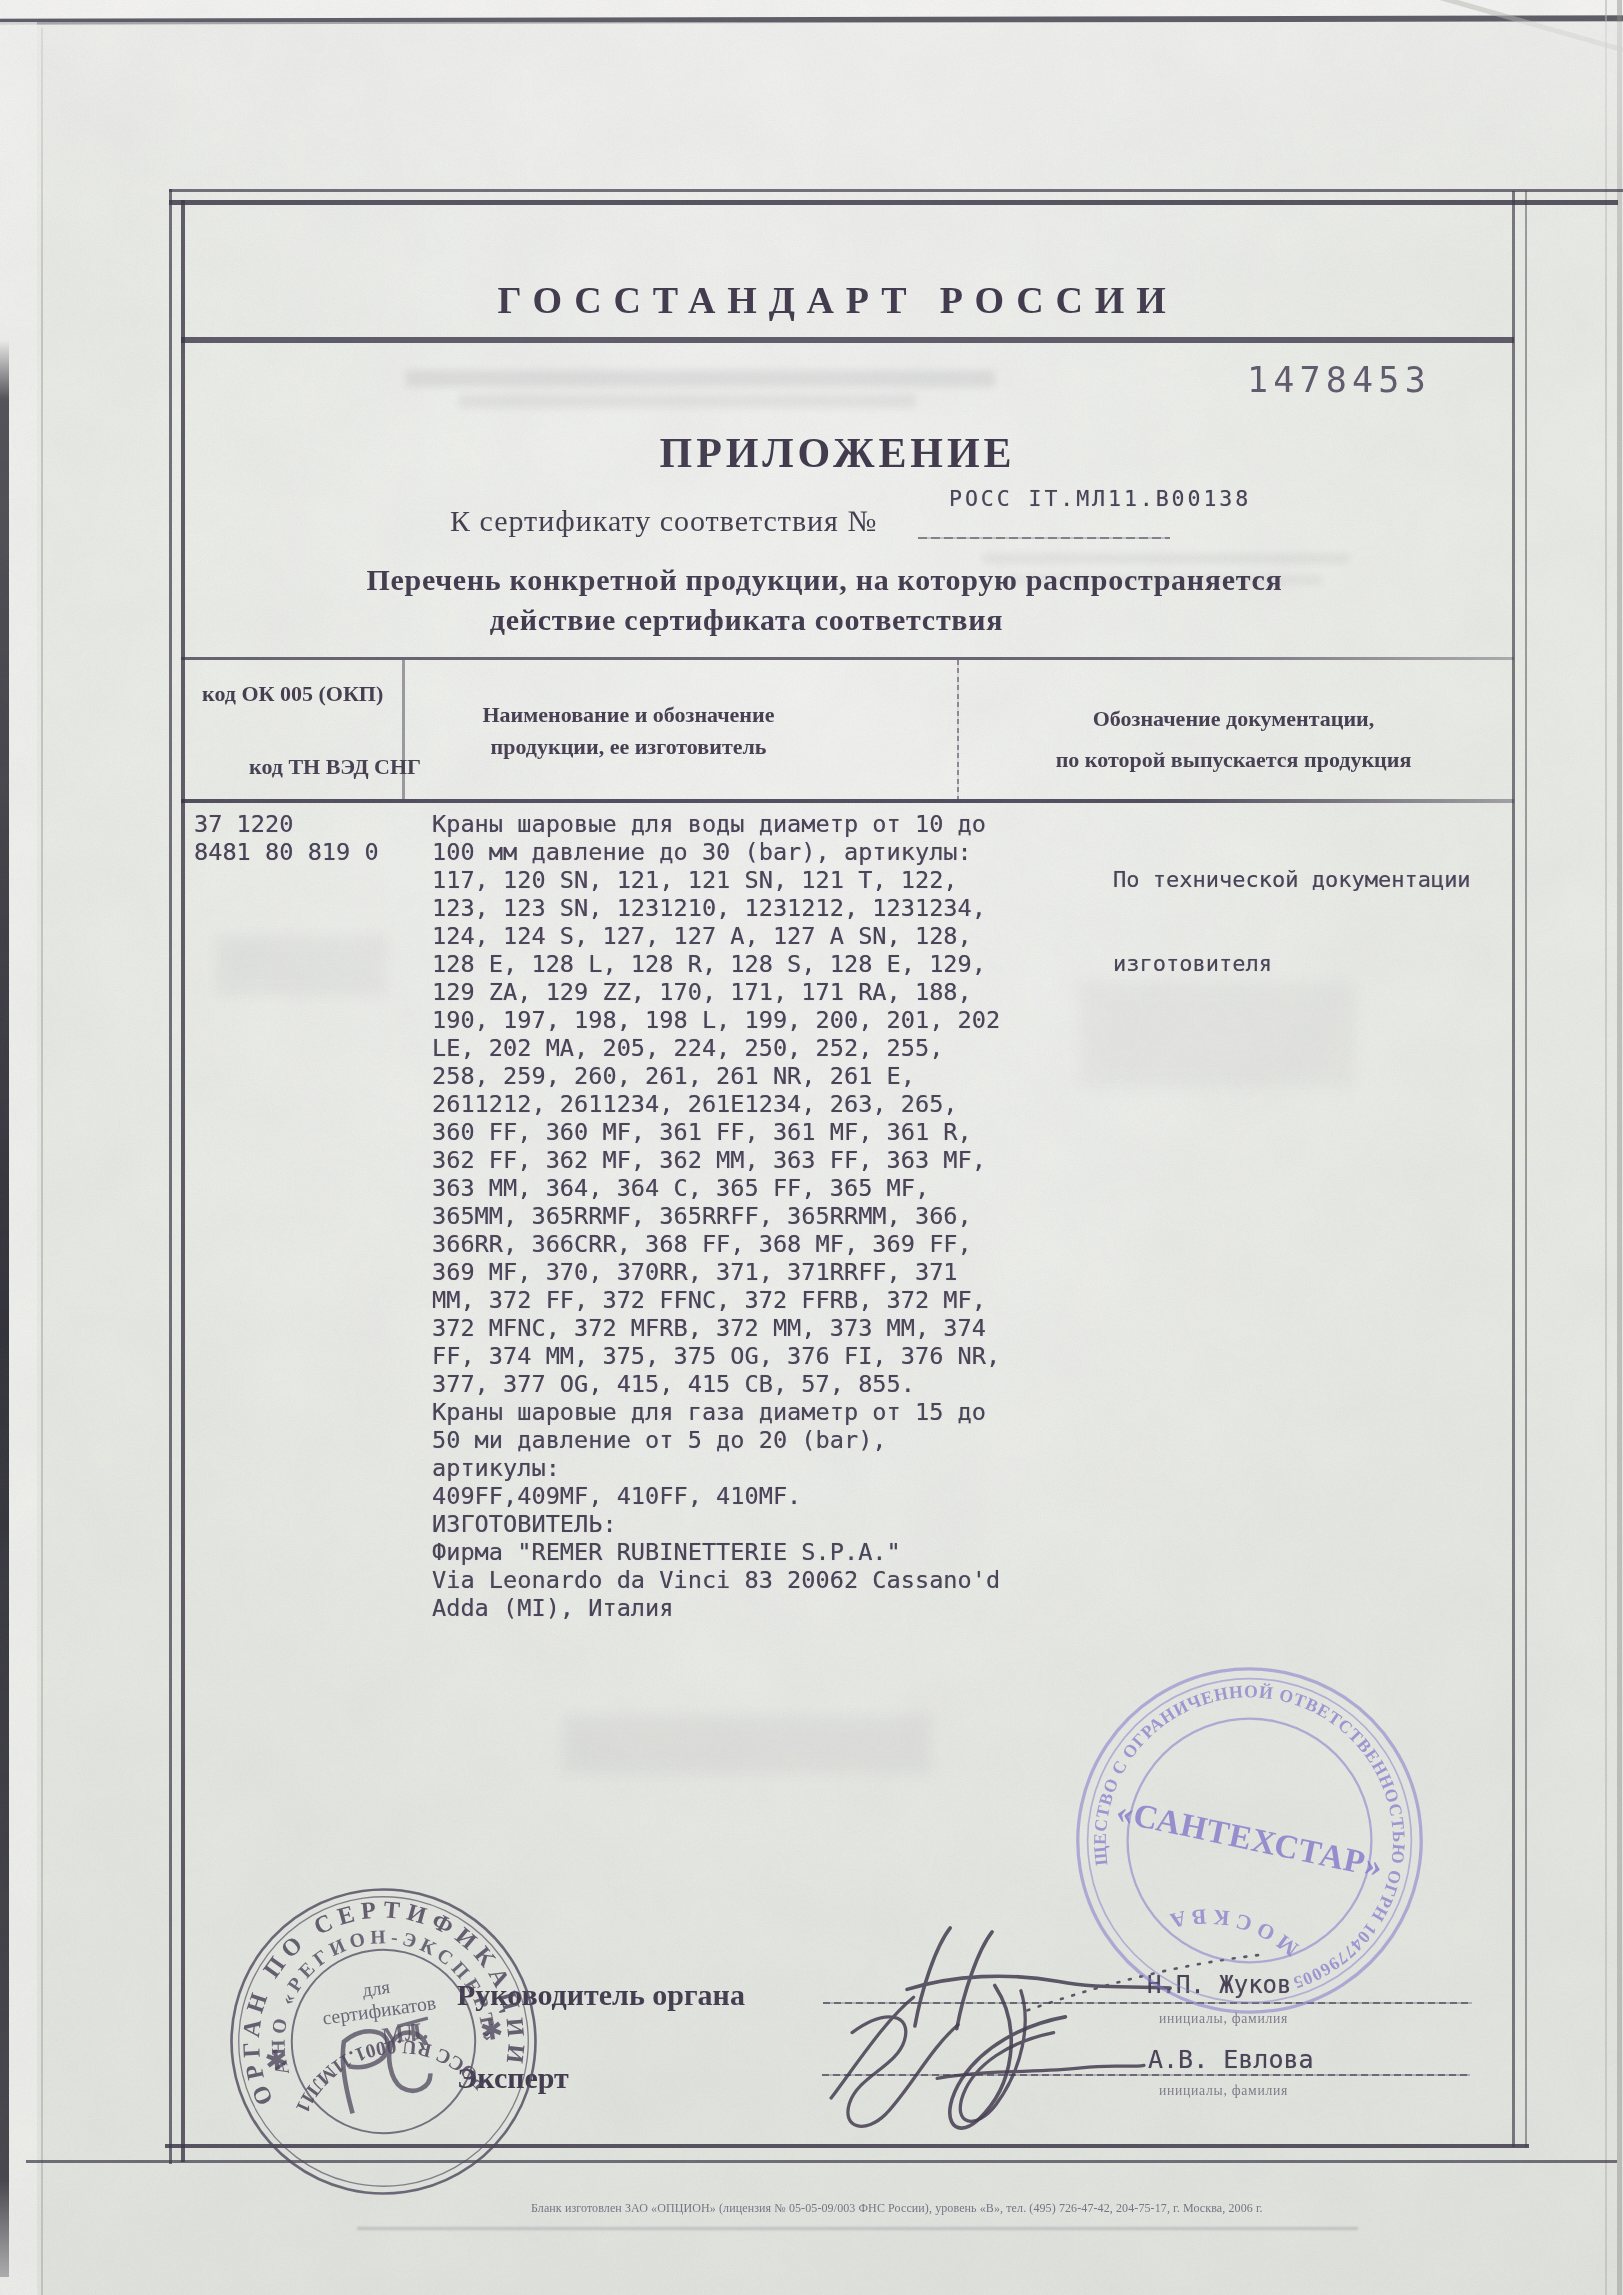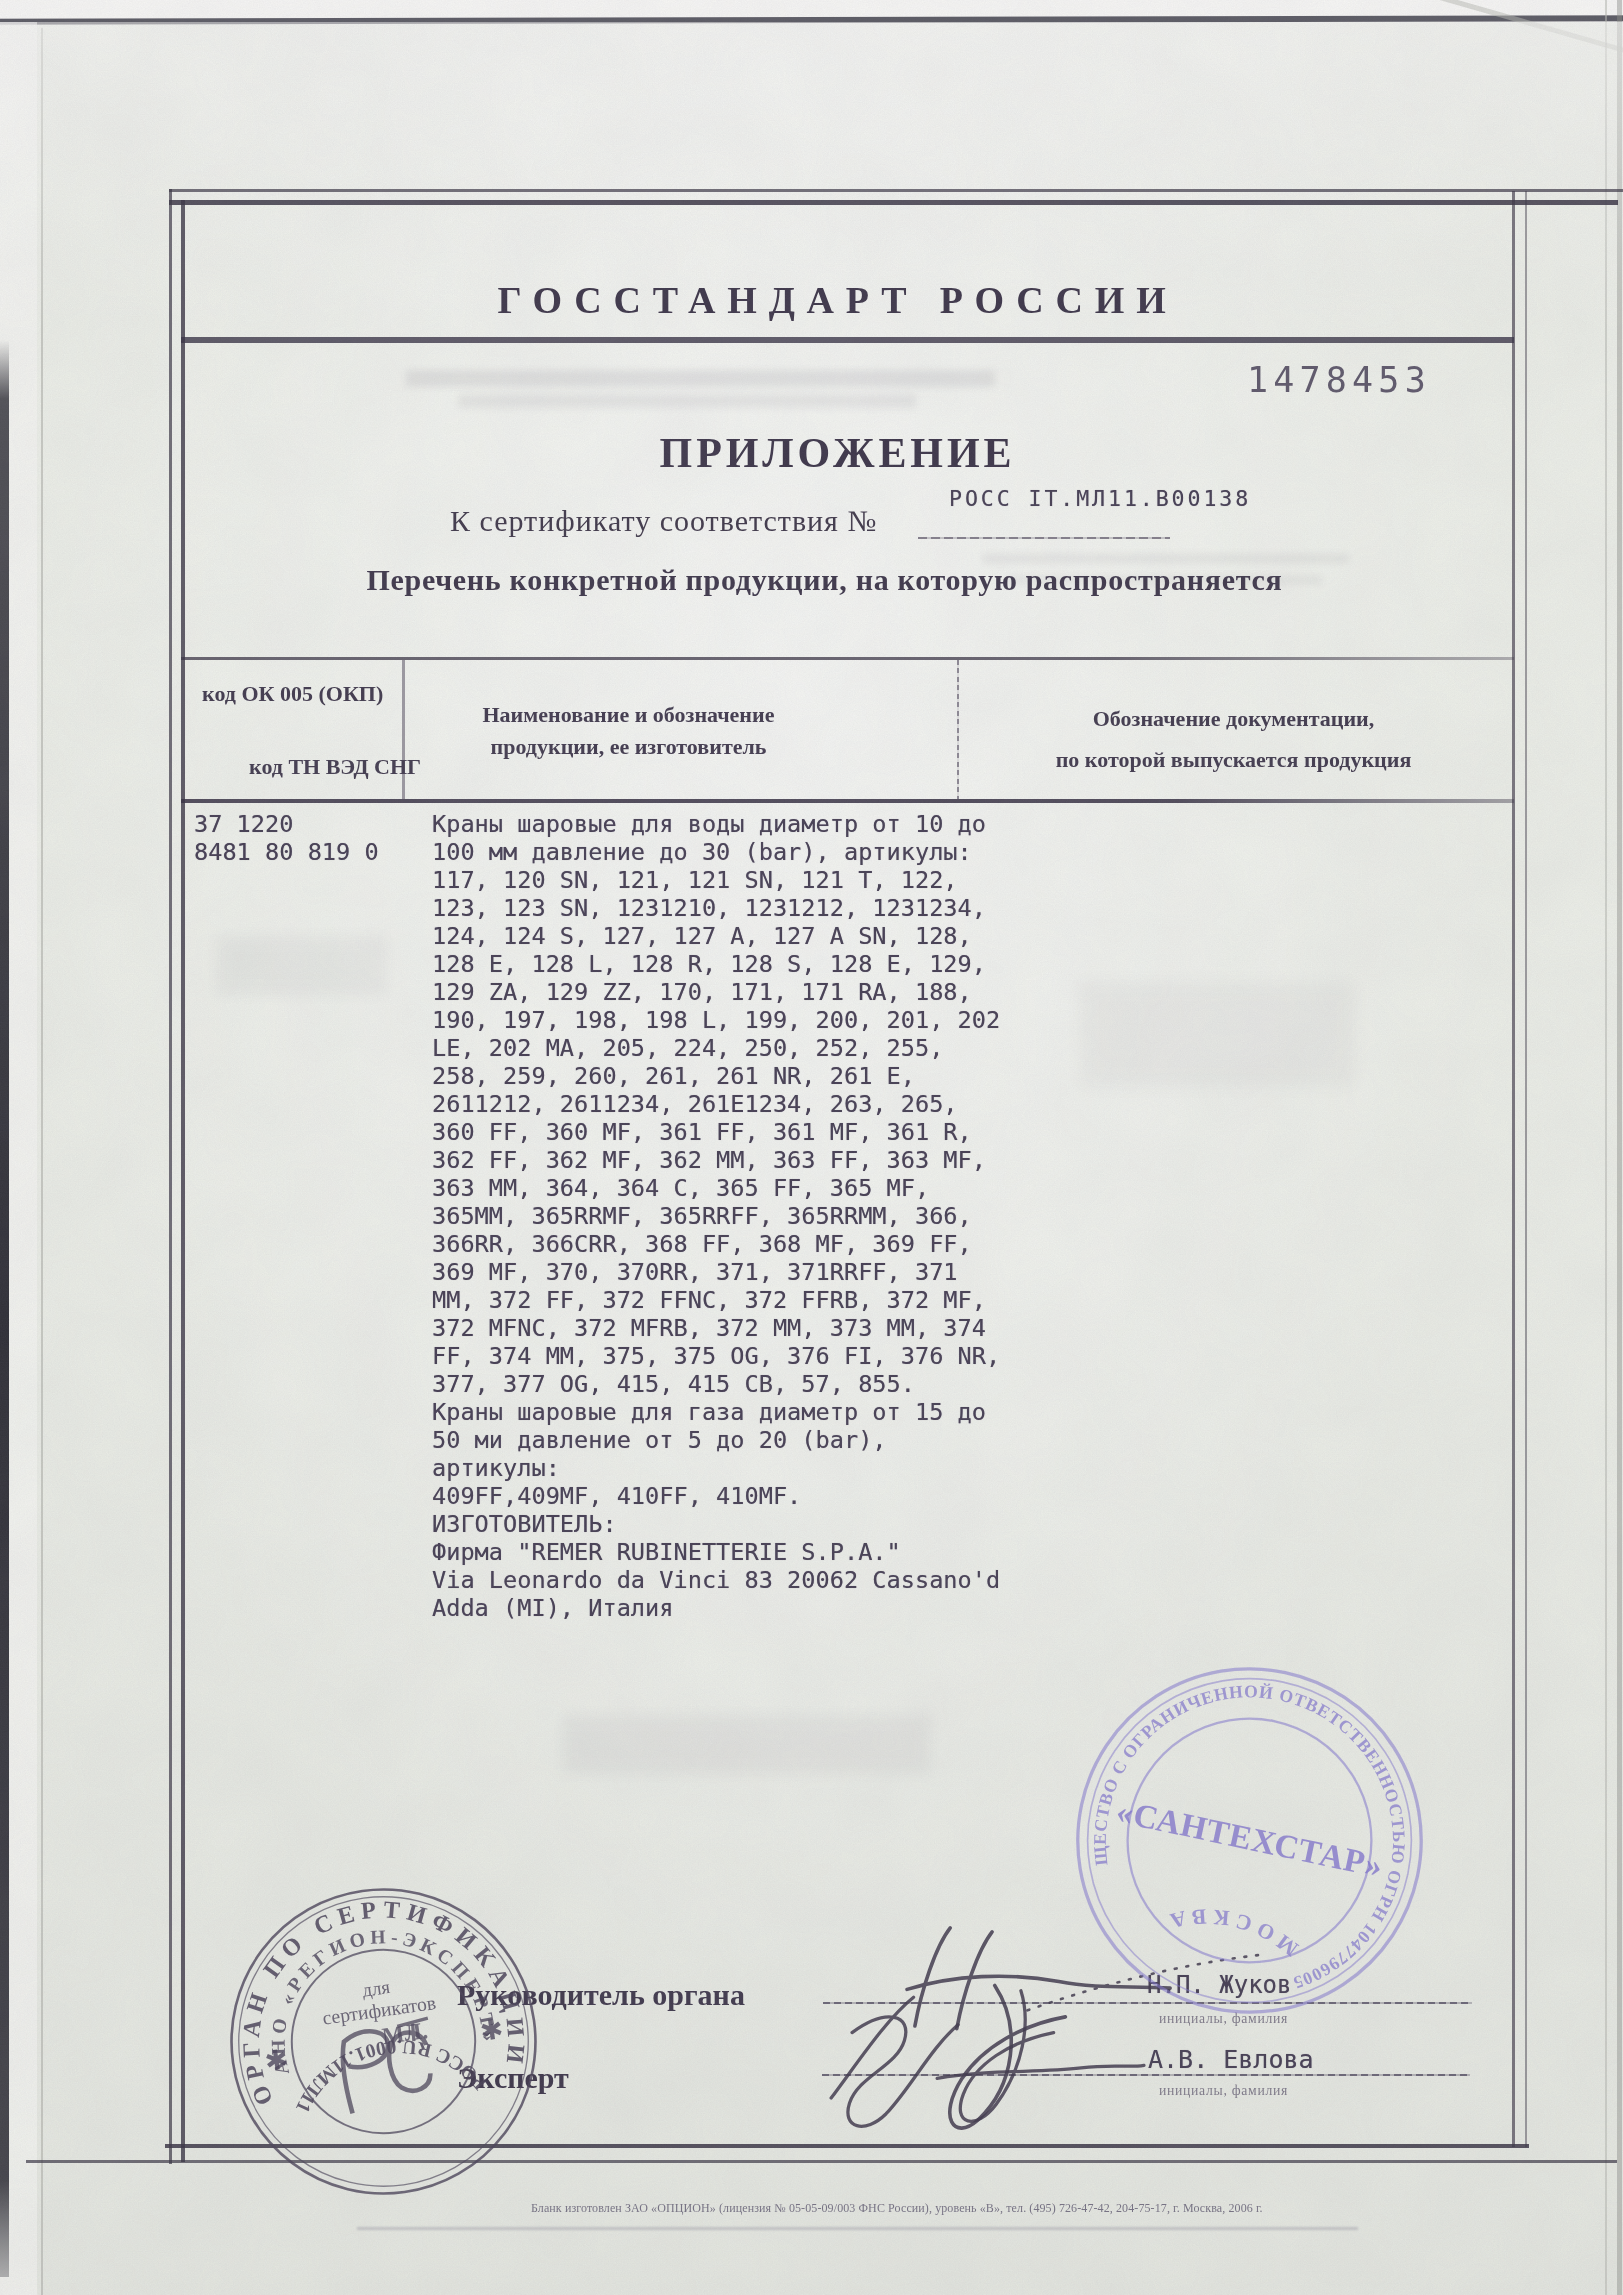--- a/index.html
+++ b/index.html
@@ -117,38 +117,43 @@
   <div class="abs frame f-bottom-2"></div>
   <div class="abs rule-thick"></div>
 
   <div class="abs h-sys2 center serif">ГОССТАНДАРТ РОССИИ</div>
   <div class="abs serial mono">1478453</div>
   <div class="abs title center serif">ПРИЛОЖЕНИЕ</div>
   <div class="abs cert-code mono typed">РОСС IT.МЛ11.В00138</div>
   <div class="abs subtitle serif ink">К сертификату соответствия №</div>
   <div class="abs sub-line"></div>
   <div class="abs desc1 center serif">Перечень конкретной продукции, на которую распространяется</div>
+  <div class="abs desc2 center serif">действие сертификата соответствия</div>
 
   <div class="abs t-rule-top"></div>
   <div class="abs t-rule-mid"></div>
   <div class="abs t-div-1"></div>
   <div class="abs t-div-2"></div>
 
   <div class="abs th c1a serif">код ОК 005 (ОКП)</div>
   <div class="abs th c1b serif">код ТН ВЭД СНГ</div>
   <div class="abs th c2a center serif">Наименование и обозначение</div>
   <div class="abs th c2b center serif">продукции, ее изготовитель</div>
   <div class="abs th c3a center serif">Обозначение документации,</div>
   <div class="abs th c3b center serif">по которой выпускается продукция</div>
 
   <div class="abs okp mono typed">37 1220</div>
   <div class="abs tnved mono typed">8481 80 819 0</div>
 
   <div class="abs plines mono typed"><div>Краны шаровые для воды диаметр от 10 до</div><div>100 мм давление до 30 (bar), артикулы:</div><div>117, 120 SN, 121, 121 SN, 121 T, 122,</div><div>123, 123 SN, 1231210, 1231212, 1231234,</div><div>124, 124 S, 127, 127 A, 127 A SN, 128,</div><div>128 E, 128 L, 128 R, 128 S, 128 E, 129,</div><div>129 ZA, 129 ZZ, 170, 171, 171 RA, 188,</div><div>190, 197, 198, 198 L, 199, 200, 201, 202</div><div>LE, 202 MA, 205, 224, 250, 252, 255,</div><div>258, 259, 260, 261, 261 NR, 261 E,</div><div>2611212, 2611234, 261E1234, 263, 265,</div><div>360 FF, 360 MF, 361 FF, 361 MF, 361 R,</div><div>362 FF, 362 MF, 362 MM, 363 FF, 363 MF,</div><div>363 MM, 364, 364 C, 365 FF, 365 MF,</div><div>365MM, 365RRMF, 365RRFF, 365RRMM, 366,</div><div>366RR, 366CRR, 368 FF, 368 MF, 369 FF,</div><div>369 MF, 370, 370RR, 371, 371RRFF, 371</div><div>MM, 372 FF, 372 FFNC, 372 FFRB, 372 MF,</div><div>372 MFNC, 372 MFRB, 372 MM, 373 MM, 374</div><div>FF, 374 MM, 375, 375 OG, 376 FI, 376 NR,</div><div>377, 377 OG, 415, 415 CB, 57, 855.</div><div>Краны шаровые для газа диаметр от 15 до</div><div>50 ми давление от 5 до 20 (bar),</div><div>артикулы:</div><div>409FF,409MF, 410FF, 410MF.</div><div>ИЗГОТОВИТЕЛЬ:</div><div>Фирма "REMER RUBINETTERIE S.P.A."</div><div>Via Leonardo da Vinci 83 20062 Cassano'd</div><div>Adda (MI), Италия</div></div>
 
+  <div class="abs doccol mono typed">
+    <div>По технической документации</div>
+    <div>изготовителя</div>
+  </div>
 
   <div class="abs sig-label lab1 serif">Руководитель органа</div>
   <div class="abs sig-line sl1"></div>
   <div class="abs name1 mono typed">Н.П. Жуков</div>
   <div class="abs cap cap1 serif">инициалы, фамилия</div>
 
   <div class="abs sig-label lab2 serif">Эксперт</div>
   <div class="abs sig-line sl2"></div>
   <div class="abs name2 mono typed">А.В. Евлова</div>
   <div class="abs cap cap2 serif">инициалы, фамилия</div>

